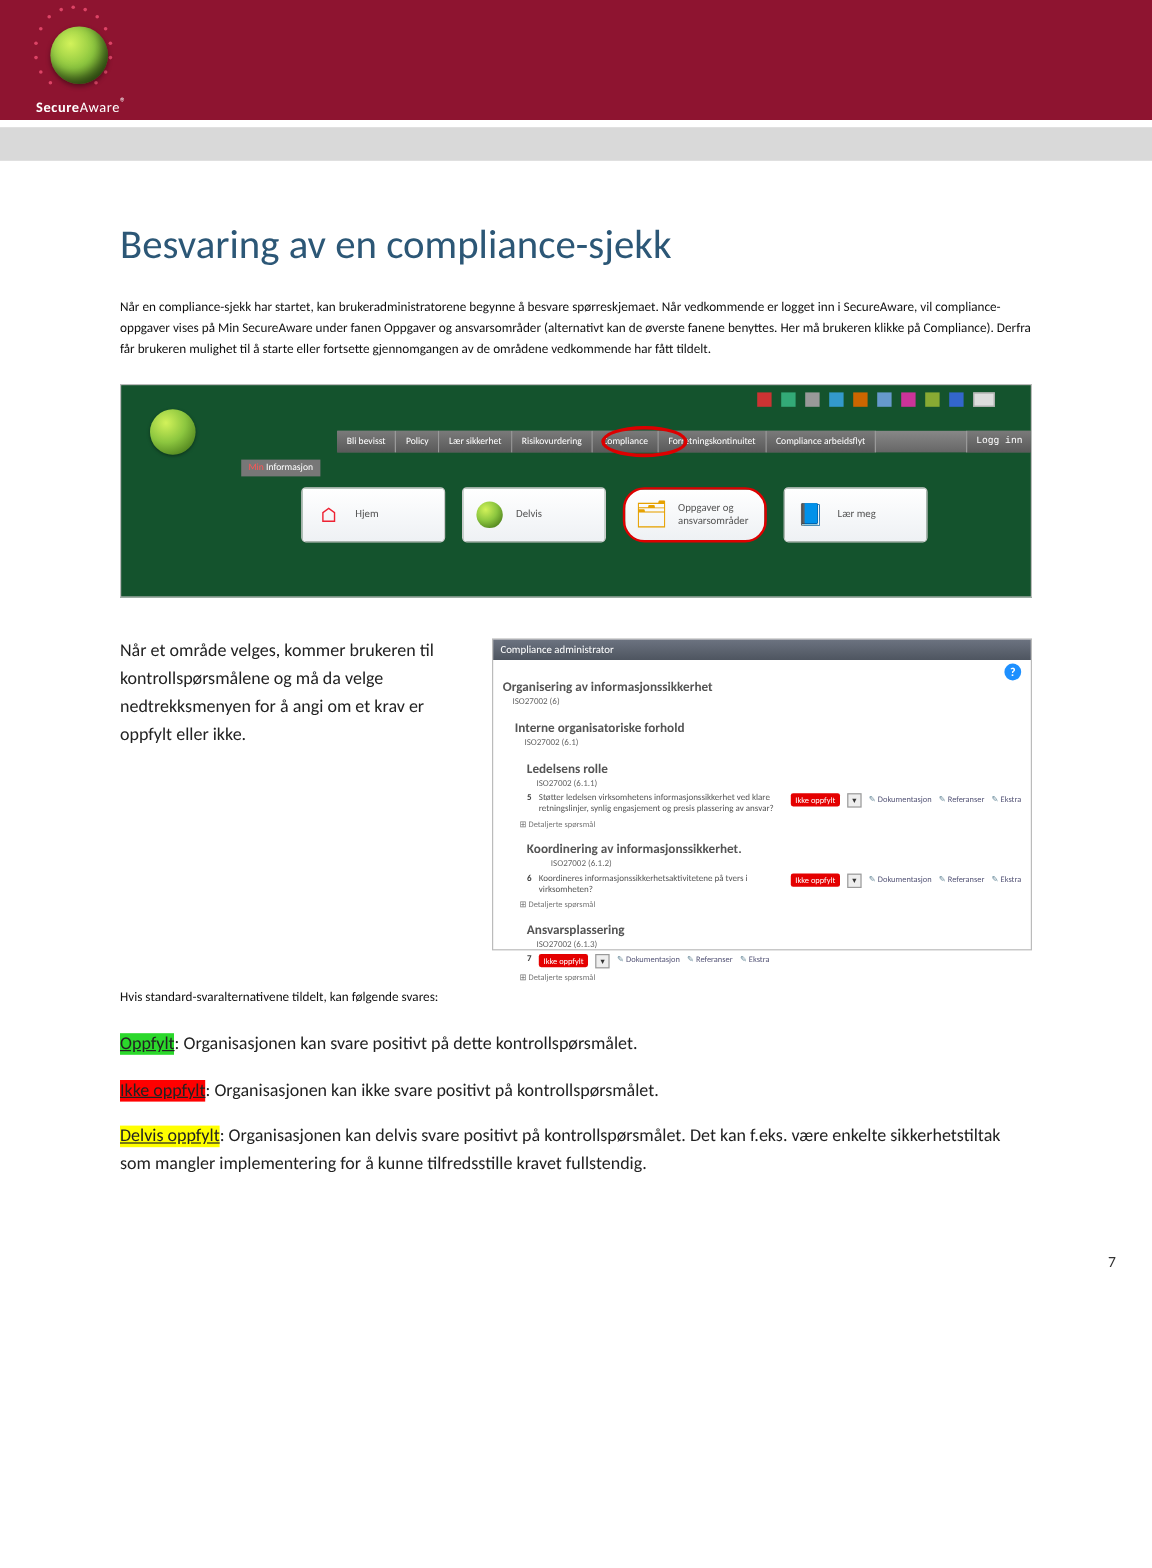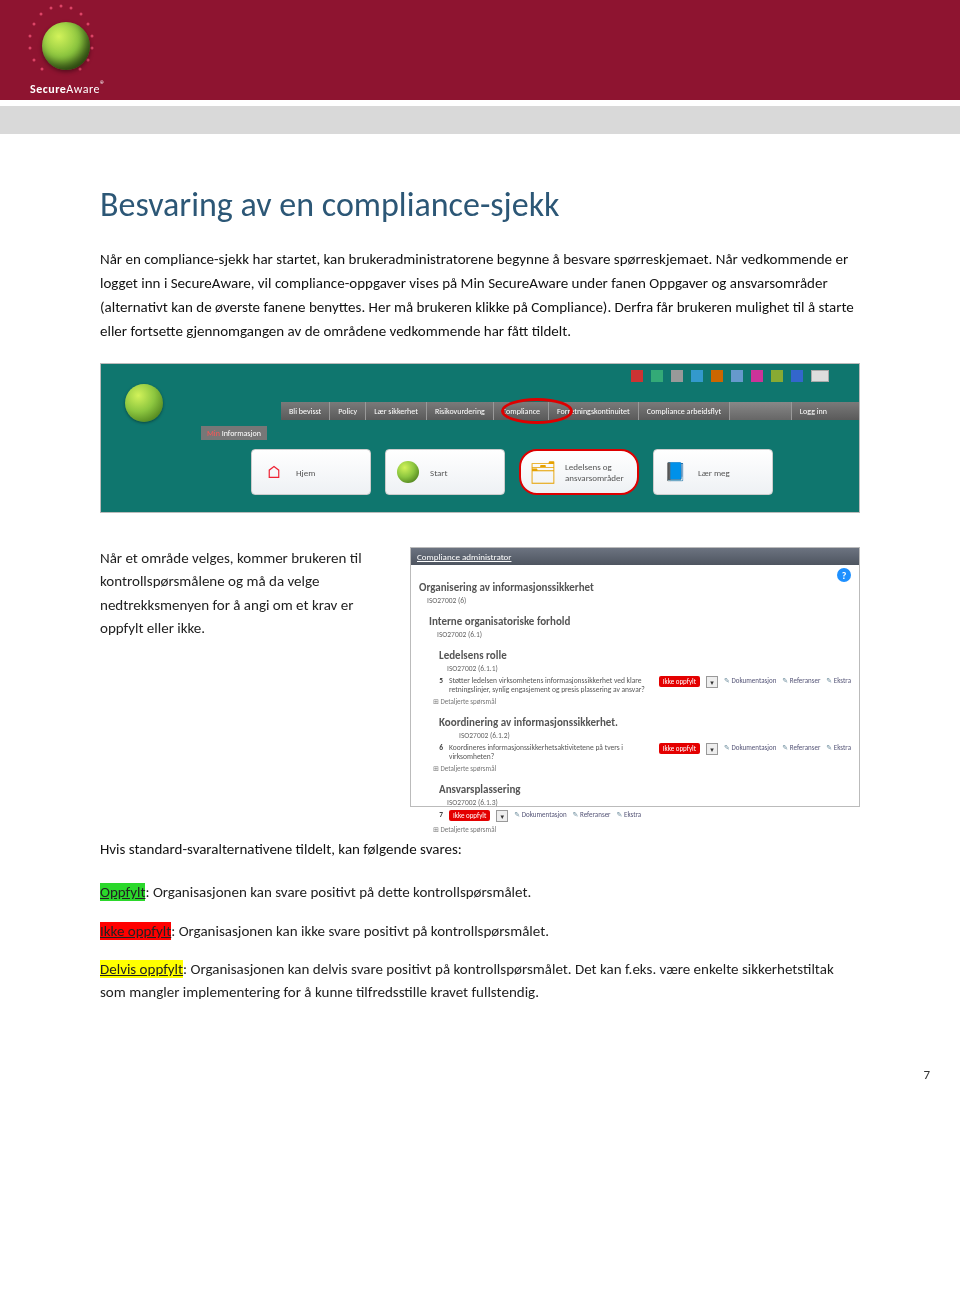--- a/index.html
+++ b/index.html
@@ -51,31 +51,31 @@
   .content {
     padding: 50px 100px 30px 100px;
   }
   h1.page-title {
     color: #2c5776;
     font-weight: 300;
     font-size: 34px;
     margin-bottom: 22px;
   }
   p.body-text {
-    font-size: 15px;
+    font-size: 11px;
     line-height: 1.6;
     margin-bottom: 20px;
     color: #111;
   }
 
   
   .shot1 {
     border: 1px solid #bbb;
-    background: #0f766e;
-    height: 150px;
+    background: #14532d;
+    height: 178px;
     position: relative;
     margin-bottom: 34px;
     overflow:hidden;
   }
   .shot1-logo {
     width: 38px; height: 38px; border-radius:50%;
     background: radial-gradient(circle at 35% 30%, #d2f25a, #8cc63f 45%, #3a6b12 95%);
     position:absolute; top: 20px; left: 24px;
     box-shadow: 0 1px 3px rgba(0,0,0,.4);
   }
@@ -103,21 +103,22 @@
     border-right:1px solid #999;
     white-space:nowrap;
     height:100%;
     display:flex;align-items:center;
     background: linear-gradient(#7a7a7a,#5a5a5a);
   }
   .tab-strip .tab.login {
     margin-left:auto;
     border-left:1px solid #999;
     border-right:none;
-    padding-right:32px;
+    padding-right:7px;
+    font-family:Liberation Mono, monospace;
   }
   .red-oval-1 {
     position:absolute;
     border:3px solid #d00;
     border-radius:50%;
     width: 72px;
     height: 26px;
     top: 34px;
     left: 400px;
   }
@@ -182,21 +183,20 @@
     background:#fff;
     font-size:8px;
     position:relative;
     height: 260px;
   }
   .panel-title {
     background: linear-gradient(#6c7380,#4e5560);
     color:#fff;
     padding:3px 6px;
     font-size:9px;
-    text-decoration:underline;
   }
   .panel-body { padding:6px 8px; color:#444;}
   .sec-head { font-weight:700; margin-top:10px; font-size:11px; color:#555;}
   .sec-sub { margin-left:8px; margin-top:2px; color:#666; font-size:7.5px; }
   .line-item {
     display:flex;
     align-items:flex-start;
     gap:6px;
     margin: 3px 0 3px 14px;
     font-size:7.5px;
@@ -317,25 +317,25 @@
     </div>
     <div class="card-row">
       <div class="card home">
         <span class="ic">⌂</span>
         <span>Hjem</span>
       </div>
       <div class="card start">
         <span class="ic">
             <span class="sphere"></span>
           </span>
-        <span>Start</span>
+        <span>Delvis</span>
       </div>
       <div class="card oppg">
         <span class="ic">🗂</span>
-        <span><span>Ledelsens og</span><br><span>ansvarsområder</span></span>
+        <span><span>Oppgaver og</span><br><span>ansvarsområder</span></span>
       </div>
       <div class="card lear">
         <span class="ic">📘</span>
         <span>Lær meg</span>
       </div>
     </div>
   </div>
 
   <div class="twocol">
     <div class="left">Når et område velges, kommer brukeren til kontrollspørsmålene og må da velge nedtrekksmenyen for å angi om et krav er oppfylt eller ikke.</div>

